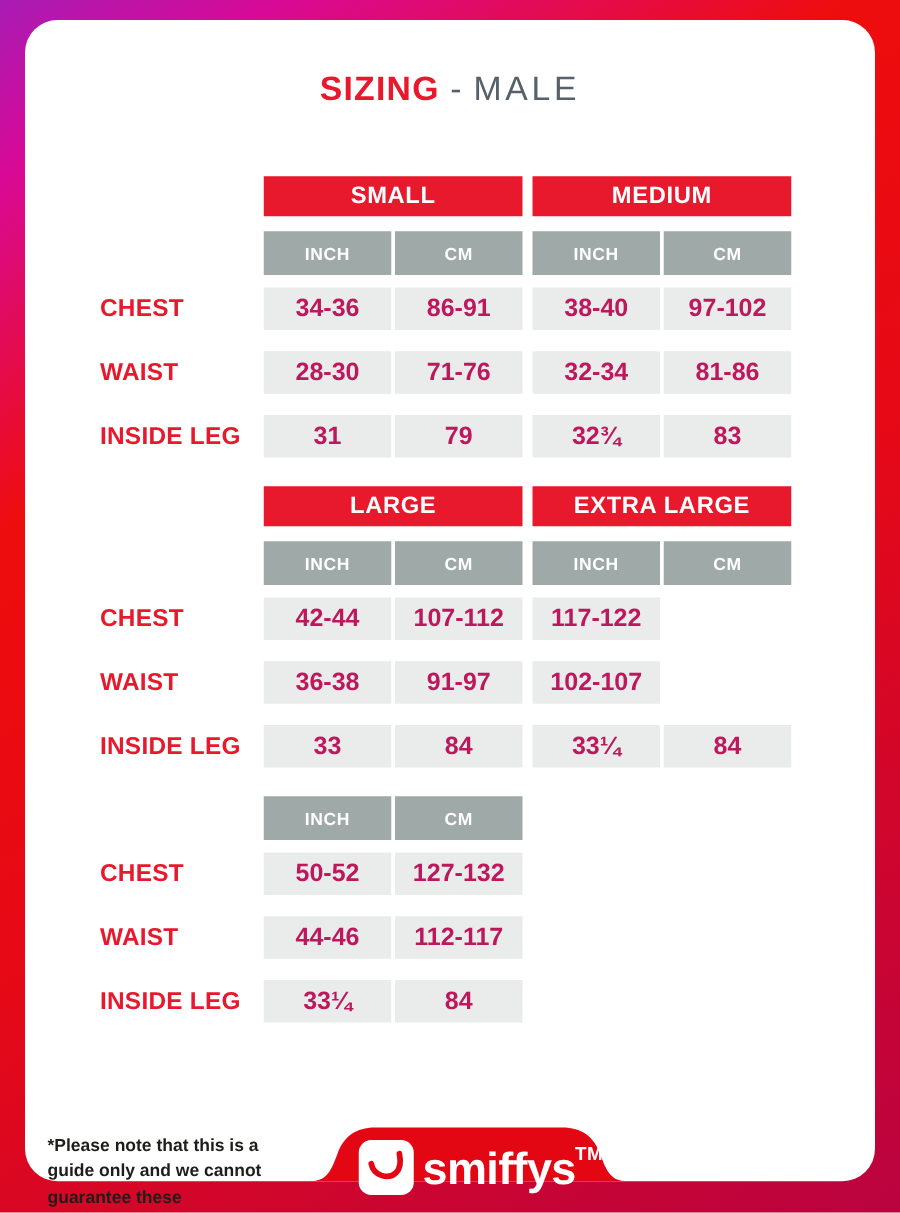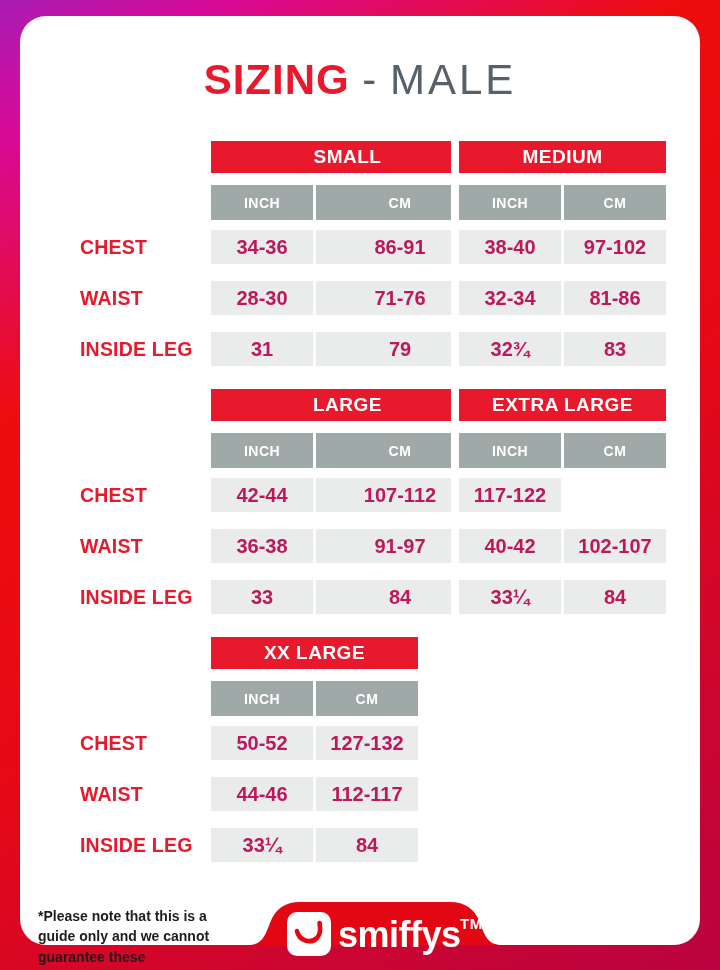--- a/index.html
+++ b/index.html
@@ -8,37 +8,37 @@
     font-family:"Liberation Sans", sans-serif;
     background:linear-gradient(148deg,#a91cb4 0%,#d80a96 10%,#ee0d0d 30%,#e60916 55%,#cb0531 82%,#ba0340 100%);
   }
   .card{
     position:absolute;left:20px;top:16px;width:680px;height:929px;
     background:#ffffff;border-radius:26px;
   }
   
   .title{
     position:absolute;left:0;top:40px;width:100%;text-align:center;
-    font-size:42px;letter-spacing:1px;white-space:nowrap;
+    font-size:27px;letter-spacing:1px;white-space:nowrap;
   }
   .title .primary{color:#e8182d;font-weight:800;}
   .title .sep{color:#57616b;font-weight:400;}
   .title .secondary{color:#57616b;font-weight:400;letter-spacing:3px;}
   
   .stable{position:absolute;left:60px;width:560px;display:flex;flex-direction:column;}
   .t1{top:125px;} .t2{top:373px;} .t3{top:621px;}
   .frow{display:flex;}
   .row-size{height:32px;margin-bottom:12px;}
   .row-units{height:35px;margin-bottom:10px;}
   .row-data{height:34px;margin-bottom:17px;}
   .spacer{width:131px;flex-shrink:0;}
   .c{width:102px;flex-shrink:0;display:flex;align-items:center;justify-content:center;}
   .span2{width:207px;flex-shrink:0;display:flex;align-items:center;justify-content:center;}
   .mr3{margin-right:3px;}
-  .mr8{margin-right:8px;padding-left:33px;}
+  .mr8{margin-right:8px;}
   .size-hdr{background:#e8182d;color:#ffffff;font-weight:700;font-size:19px;letter-spacing:0.5px;}
   .unit-hdr{background:#9fa9a8;color:#ffffff;font-weight:700;font-size:14px;letter-spacing:0.5px;}
   .dcell{background:#e9eceb;color:#be185d;font-weight:700;font-size:20px;}
   .rlabel{width:131px;flex-shrink:0;display:flex;align-items:center;
     color:#e8182d;font-weight:700;font-size:19.5px;letter-spacing:0.2px;}
   
   .disclaimer{
     position:absolute;left:18px;top:890px;width:205px;text-align:left;
     font-size:14px;font-weight:700;color:#1d1d1b;line-height:1.45;
   }
@@ -117,37 +117,32 @@
     <div class="frow row-data">
       <div class="rlabel">CHEST</div>
       <div class="c dcell mr3">42-44</div>
       <div class="c dcell mr8">107-112</div>
       <div class="c dcell">117-122</div>
     </div>
     <div class="frow row-data">
       <div class="rlabel">WAIST</div>
       <div class="c dcell mr3">36-38</div>
       <div class="c dcell mr8">91-97</div>
-      <div class="c dcell mr3">40-42</div>
       <div class="c dcell">102-107</div>
     </div>
     <div class="frow row-data">
       <div class="rlabel">INSIDE LEG</div>
       <div class="c dcell mr3">33</div>
       <div class="c dcell mr8">84</div>
       <div class="c dcell mr3">33¼</div>
       <div class="c dcell">84</div>
     </div>
   </div>
 
   <div class="stable t3">
-    <div class="frow row-size">
-      <div class="spacer"></div>
-      <div class="span2 size-hdr">XX LARGE</div>
-    </div>
     <div class="frow row-units">
       <div class="spacer"></div>
       <div class="c unit-hdr mr3">INCH</div>
       <div class="c unit-hdr">CM</div>
     </div>
     <div class="frow row-data">
       <div class="rlabel">CHEST</div>
       <div class="c dcell mr3">50-52</div>
       <div class="c dcell">127-132</div>
     </div>

